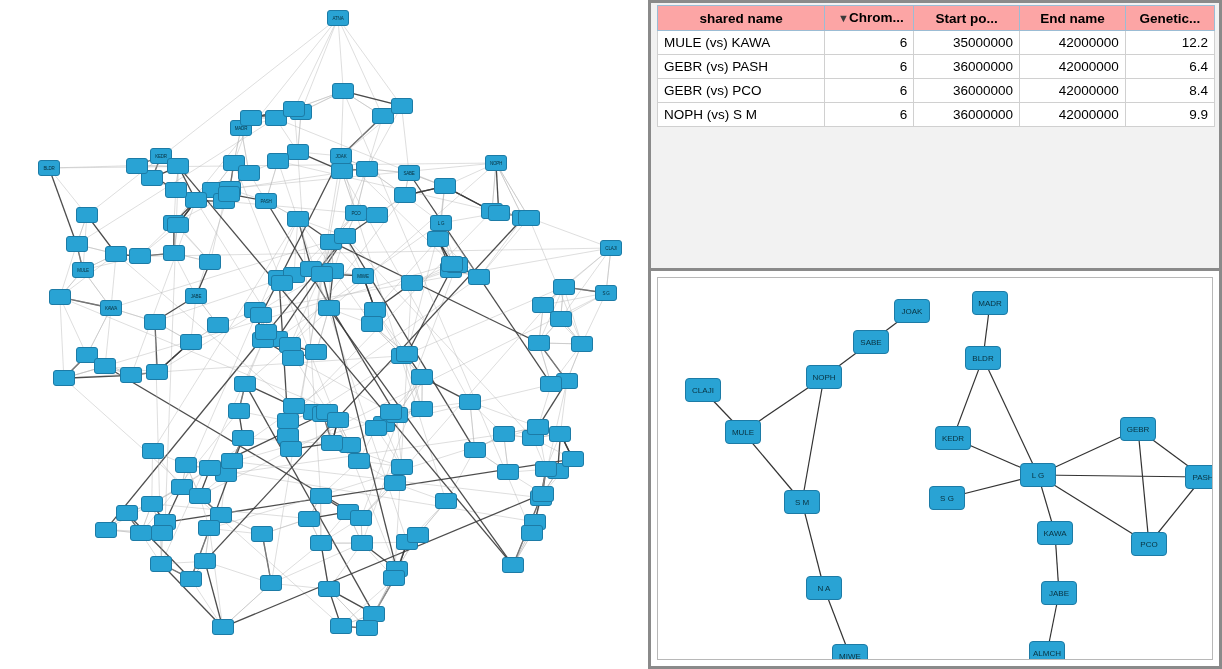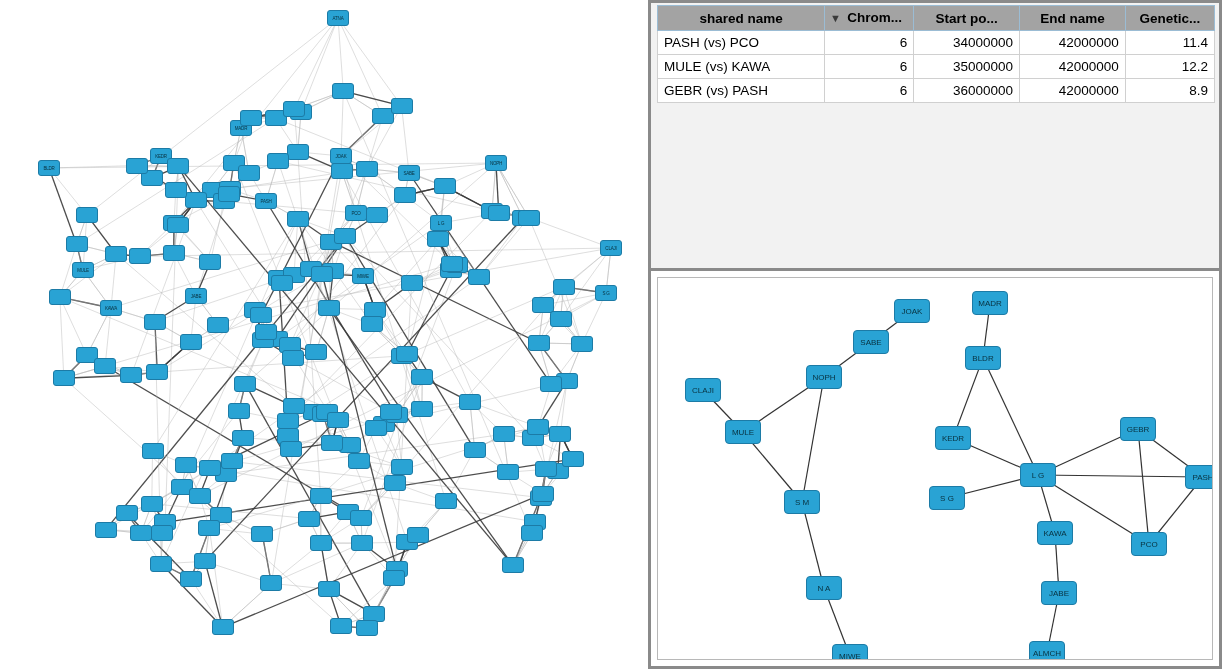--- a/index.html
+++ b/index.html
@@ -47,26 +47,26 @@
   }
   table.grid {
     border-collapse: collapse;
     width: 100%;
     font-size: 13.5px;
     color: #000;
     background: #ffffff;
     table-layout: fixed;
   }
   table.grid th {
-    background: #a3a3a3;
+    background: #fca5a5;
     border: 1px solid #9bbcd4;
     font-weight: bold;
     font-size: 13.5px;
     height: 22px;
-    padding: 1px 5px;
+    padding: 1px 13px;
     text-align: center;
     white-space: nowrap;
     overflow: hidden;
   }
   table.grid th.th-filtered {
     text-align: center;
   }
   table.grid th .filter-glyph {
     float: left;
     color: #3a3a3a;
@@ -1177,39 +1177,46 @@
           <th>
             <span>End name</span>
           </th>
           <th>
             <span>Genetic...</span>
           </th>
         </tr>
       </thead>
       <tbody id="table-body">
           <tr>
-            <td class="txt">PASH (vs) PCO</td>
-            <td class="num">6</td>
-            <td class="num">34000000</td>
-            <td class="num">42000000</td>
-            <td class="num">11.4</td>
-          </tr>
-          <tr>
             <td class="txt">MULE (vs) KAWA</td>
             <td class="num">6</td>
             <td class="num">35000000</td>
             <td class="num">42000000</td>
             <td class="num">12.2</td>
           </tr>
           <tr>
             <td class="txt">GEBR (vs) PASH</td>
             <td class="num">6</td>
             <td class="num">36000000</td>
             <td class="num">42000000</td>
-            <td class="num">8.9</td>
+            <td class="num">6.4</td>
+          </tr>
+          <tr>
+            <td class="txt">GEBR (vs) PCO</td>
+            <td class="num">6</td>
+            <td class="num">36000000</td>
+            <td class="num">42000000</td>
+            <td class="num">8.4</td>
+          </tr>
+          <tr>
+            <td class="txt">NOPH (vs) S M</td>
+            <td class="num">6</td>
+            <td class="num">36000000</td>
+            <td class="num">42000000</td>
+            <td class="num">9.9</td>
           </tr>
         </tbody>
     </table>
   </div>
 
   <div id="small-network">
     <div id="small-network-inner">
       <svg class="edges" id="small-edges">
           <line x1="254" y1="33" x2="213" y2="64" stroke="#333333" stroke-width="1.2"></line>
           <line x1="213" y1="64" x2="166" y2="99" stroke="#333333" stroke-width="1.2"></line>

